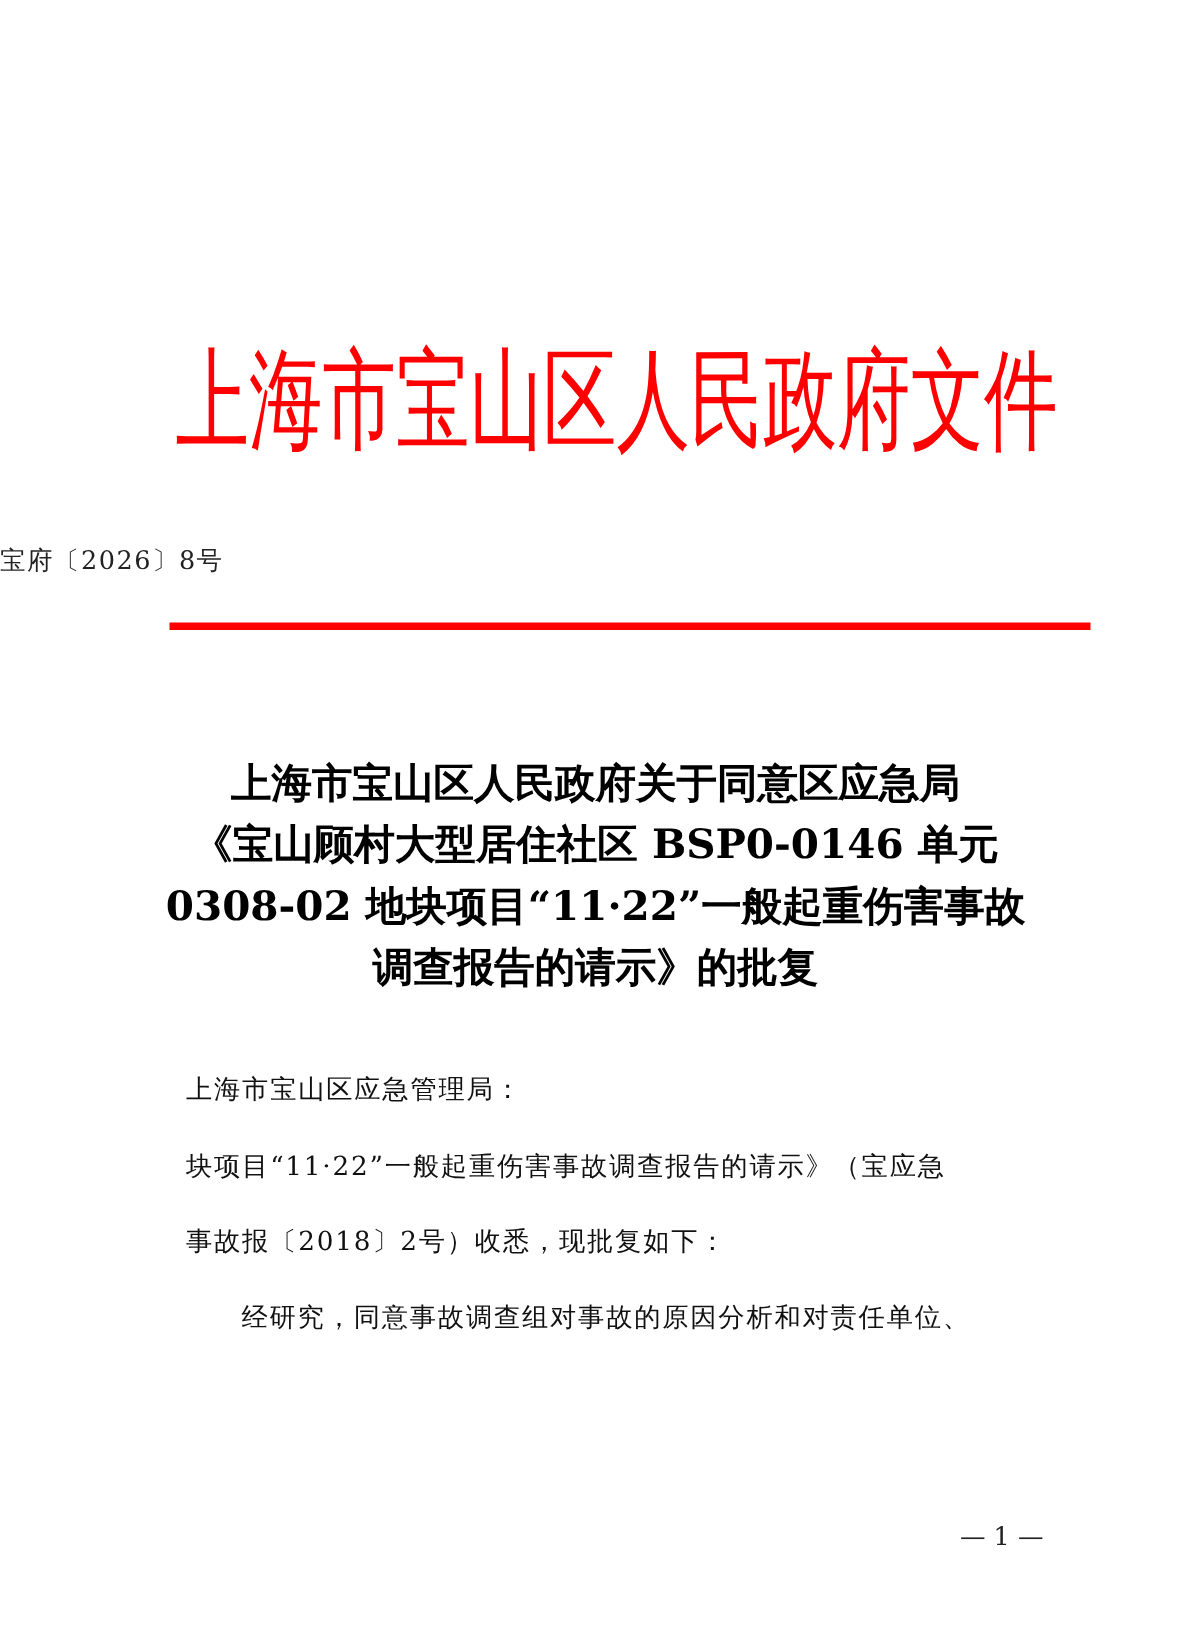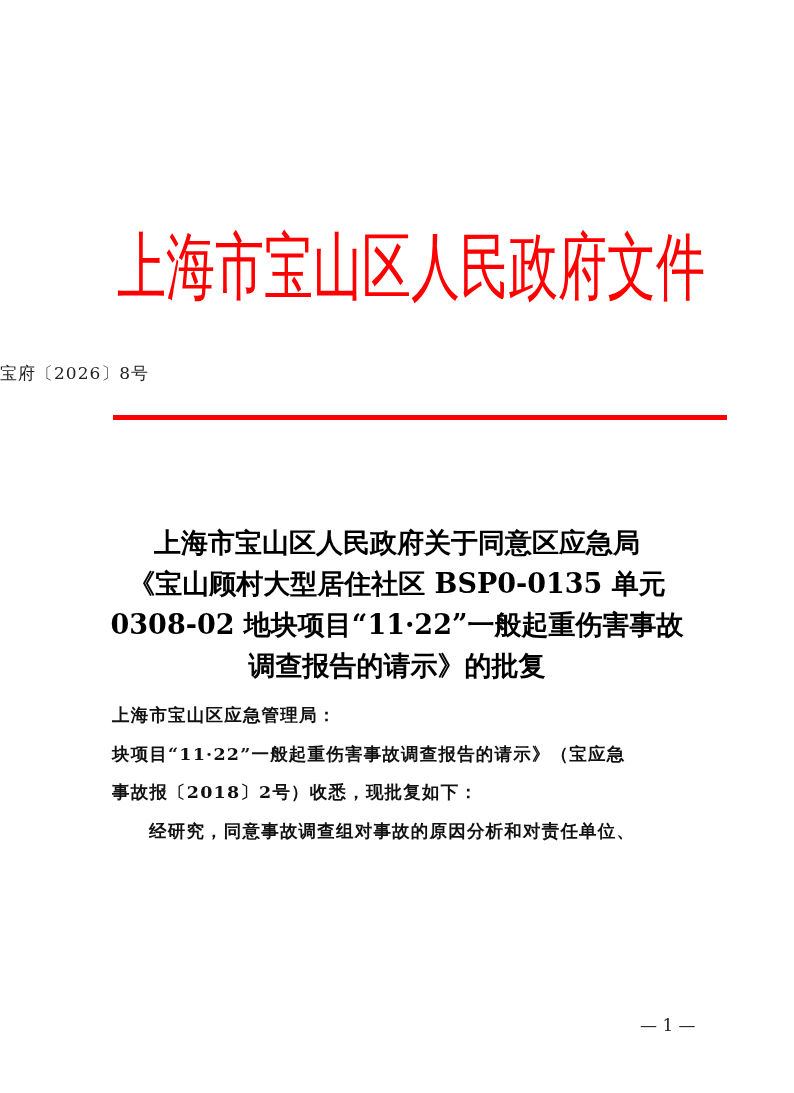--- a/index.html
+++ b/index.html
@@ -20,31 +20,31 @@
   .doc-number {
     position: absolute; left: 0; width: 794px; top: 362px; 
     font-family: "DejaVu Serif", serif; font-size: 17px; color: #222;
     letter-spacing: 1px;
   }
   .red-rule {
     position: absolute; left: 113px; top: 415px; width: 614px; height: 5px;
     background: #ff0000;
   }
   .title {
-    position: absolute; left: 80px; width: 634px; top: 522px; text-align: center;
+    position: absolute; left: 80px; width: 634px; top: 502px; text-align: center;
     font-family: "DejaVu Serif", serif; font-weight: bold; font-size: 27px;
     line-height: 41px; color: #000;
   }
   .title div { white-space: nowrap; }
   .body {
     position: absolute; left: 108px; width: 580px; top: 694px;
     font-family: "DejaVu Serif", serif; font-size: 17.5px; line-height: 34.5px;
     color: #111; letter-spacing: 1.2px;
   }
-  .body p { margin: 4px; white-space: nowrap; font-weight: bold; }
+  .body p { margin: 16px; white-space: nowrap; }
   .indent { padding-left: 37px; }
   .page-num {
     position: absolute; left: 640px; top: 1015px;
     font-family: "DejaVu Serif", serif; font-size: 17px; color: #222;
   }
 </style>
 </head>
 <body>
 
 <div class="page">
@@ -52,21 +52,21 @@
   <div class="masthead">
     <div class="masthead-text">上海市宝山区人民政府文件</div>
   </div>
 
   <div class="doc-number">宝府〔2026〕8号</div>
 
   <div class="red-rule"></div>
 
   <div class="title">
     <div>上海市宝山区人民政府关于同意区应急局</div>
-    <div>《宝山顾村大型居住社区 BSP0-0135 单元</div>
+    <div>《宝山顾村大型居住社区 BSP0-0146 单元</div>
     <div>0308-02 地块项目“11·22”一般起重伤害事故</div>
     <div>调查报告的请示》的批复</div>
   </div>
 
   <div class="body">
     <p>上海市宝山区应急管理局：</p>
     <p>块项目“11·22”一般起重伤害事故调查报告的请示》（宝应急</p>
     <p>事故报〔2018〕2号）收悉，现批复如下：</p>
     <p class="indent">经研究，同意事故调查组对事故的原因分析和对责任单位、</p>
   </div>

